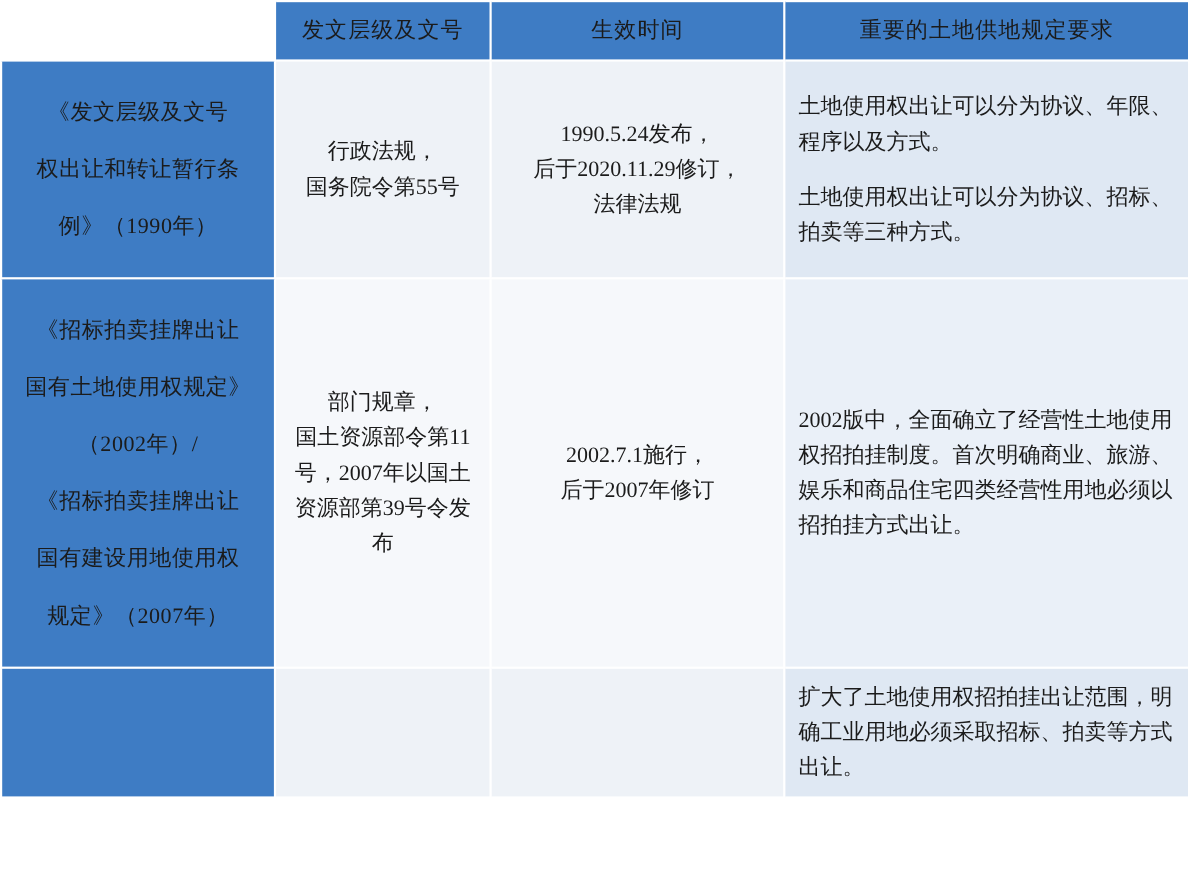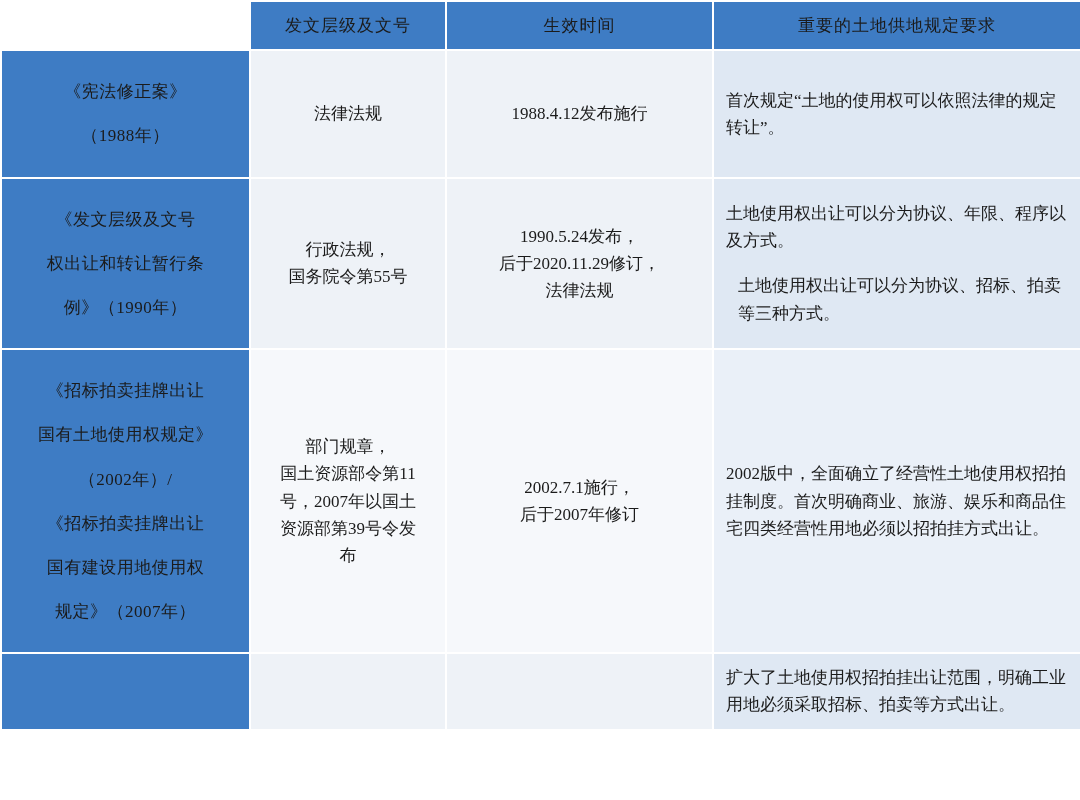--- a/index.html
+++ b/index.html
@@ -26,21 +26,21 @@
   table.reg-table col.c0 { width: 249px; }
   table.reg-table col.c1 { width: 196px; }
   table.reg-table col.c2 { width: 267px; }
   table.reg-table col.c3 { width: 368px; }
 
   table.reg-table td,
   table.reg-table th {
     border: 2px solid #ffffff;
     vertical-align: middle;
     padding: 10px 12px;
-    font-size: 17px;
+    font-size: 20px;
     line-height: 1.6;
     color: #1b1b1b;
     font-weight: normal;
   }
 
   
   .hdr-blank {
     background: #ffffff;
     border-left: 2px solid #ffffff;
   }
@@ -79,21 +79,20 @@
   }
   .cell-desc-lighter {
     background: #eaf0f8;
     text-align: left;
   }
   .desc p {
     margin: 0;
   }
   .desc p + p {
     margin-top: 18px;
-    margin-left: 12px;
   }
   .center-lines p { margin: 0; }
 </style>
 </head>
 <body>
 
 <div class="table-wrap">
   <table class="reg-table">
     <colgroup>
       <col class="c0">
@@ -104,35 +103,20 @@
     <thead>
       <tr>
         <th class="hdr-blank"></th>
         <th class="hdr-cell">发文层级及文号</th>
         <th class="hdr-cell">生效时间</th>
         <th class="hdr-cell">重要的土地供地规定要求</th>
       </tr>
     </thead>
     <tbody>
 
-      <tr>
-        <td class="rowlabel">
-          <p>《宪法修正案》</p>
-          <p>（1988年）</p>
-        </td>
-        <td class="cell-light center-lines">
-          <p>法律法规</p>
-        </td>
-        <td class="cell-light center-lines">
-          <p>1988.4.12发布施行</p>
-        </td>
-        <td class="cell-desc-light desc">
-          <p>首次规定“土地的使用权可以依照法律的规定转让”。</p>
-        </td>
-      </tr>
 
 
       <tr>
         <td class="rowlabel">
           <p>《发文层级及文号</p>
           <p>权出让和转让暂行条</p>
           <p>例》（1990年）</p>
         </td>
         <td class="cell-light center-lines">
           <p>行政法规，</p>

